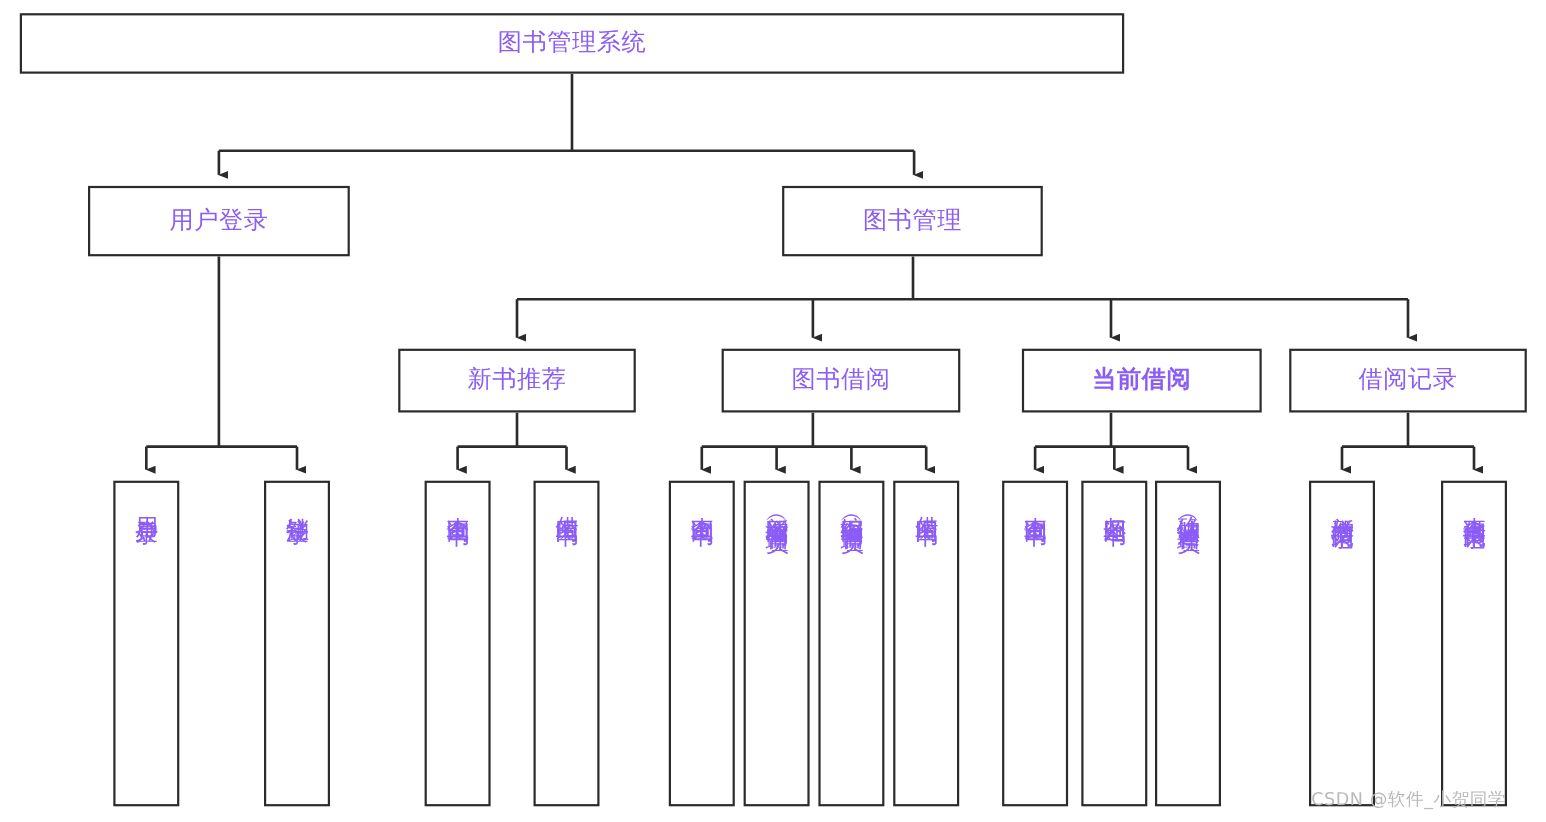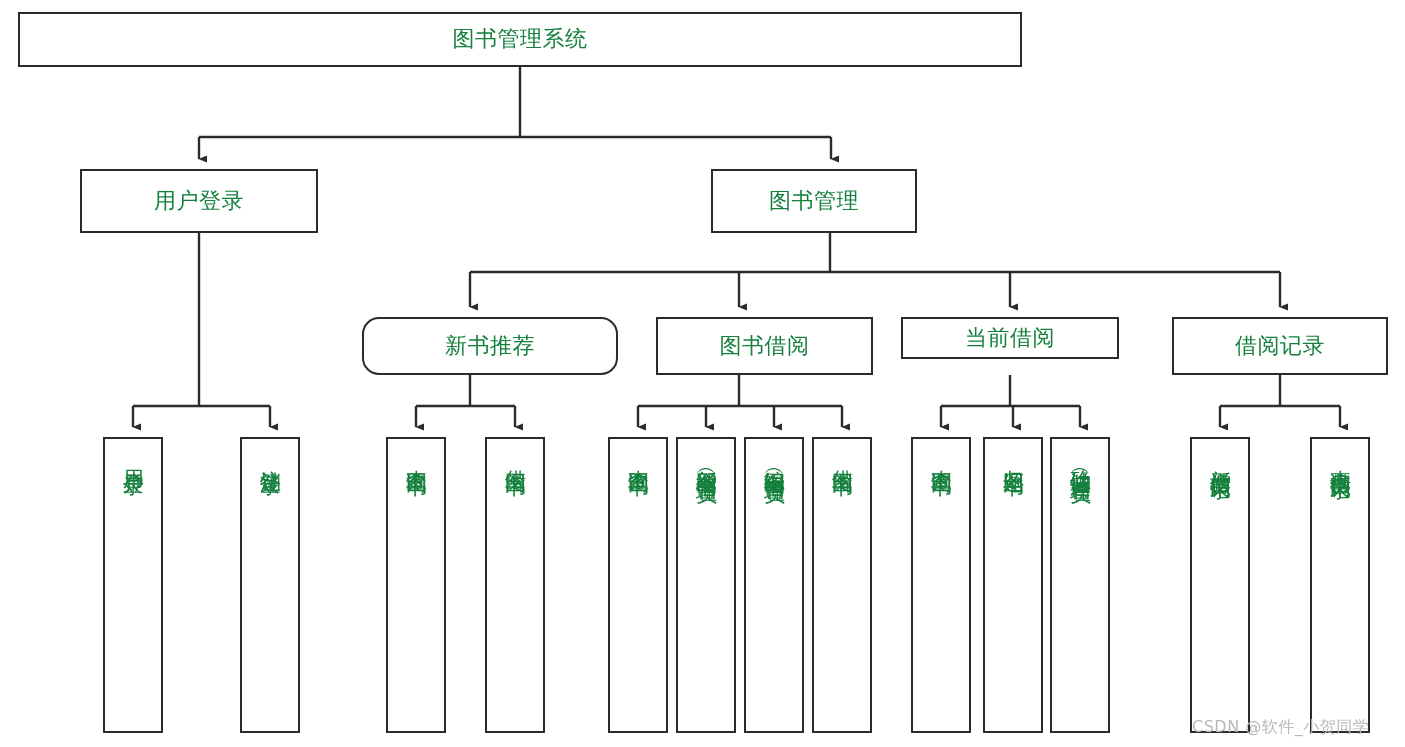--- a/index.html
+++ b/index.html
@@ -18,21 +18,21 @@
     overflow: hidden;
   }
   .node {
     position: absolute;
     box-sizing: border-box;
     background: #ffffff;
     border: 2px solid #2b2b2b;
     display: flex;
     align-items: center;
     justify-content: center;
-    color: #15803d;
+    color: #8b5cf6;
   }
   .node-label {
     display: block;
     text-align: center;
     line-height: 1.12;
     white-space: nowrap;
   }
   .node.horiz .node-label {
     font-size: 22px;
     letter-spacing: 0.5px;
@@ -122,31 +122,31 @@
     </g>
   </svg>
 
   <div class="node root horiz" style="left:18px; top:12px; width:1004px; height:55px;">
     <span class="node-label">图书管理系统</span>
   </div>
 
   <div class="node horiz" style="left:80px; top:169px; width:238px; height:64px;">
     <span class="node-label">用户登录</span>
   </div>
-  <div class="node horiz" style="left:711px; top:169px; width:206px; height:64px;">
+  <div class="node horiz" style="left:711px; top:169px; width:237px; height:64px;">
     <span class="node-label">图书管理</span>
   </div>
 
-  <div class="node horiz" style="left:362px; top:317px; width:256px; height:58px;border-radius:17px;">
+  <div class="node horiz" style="left:362px; top:317px; width:216px; height:58px;">
     <span class="node-label">新书推荐</span>
   </div>
   <div class="node horiz" style="left:631px; top:317px; width:217px; height:58px;margin-left:25px;">
     <span class="node-label">图书借阅</span>
   </div>
-  <div class="node horiz" style="left:901px; top:317px; width:218px; height:42px;">
+  <div class="node horiz" style="left:929px; top:317px; width:218px; height:58px;font-weight:bold;">
     <span class="node-label">当前借阅</span>
   </div>
   <div class="node horiz" style="left:1172px; top:317px; width:216px; height:58px;">
     <span class="node-label">借阅记录</span>
   </div>
 
   <div class="node leaf" style="left:103px; top:437px; width:60px; height:296px;">
     <span class="node-label">用户登录</span>
   </div>
   <div class="node leaf" style="left:240px; top:437px; width:60px; height:296px;">

